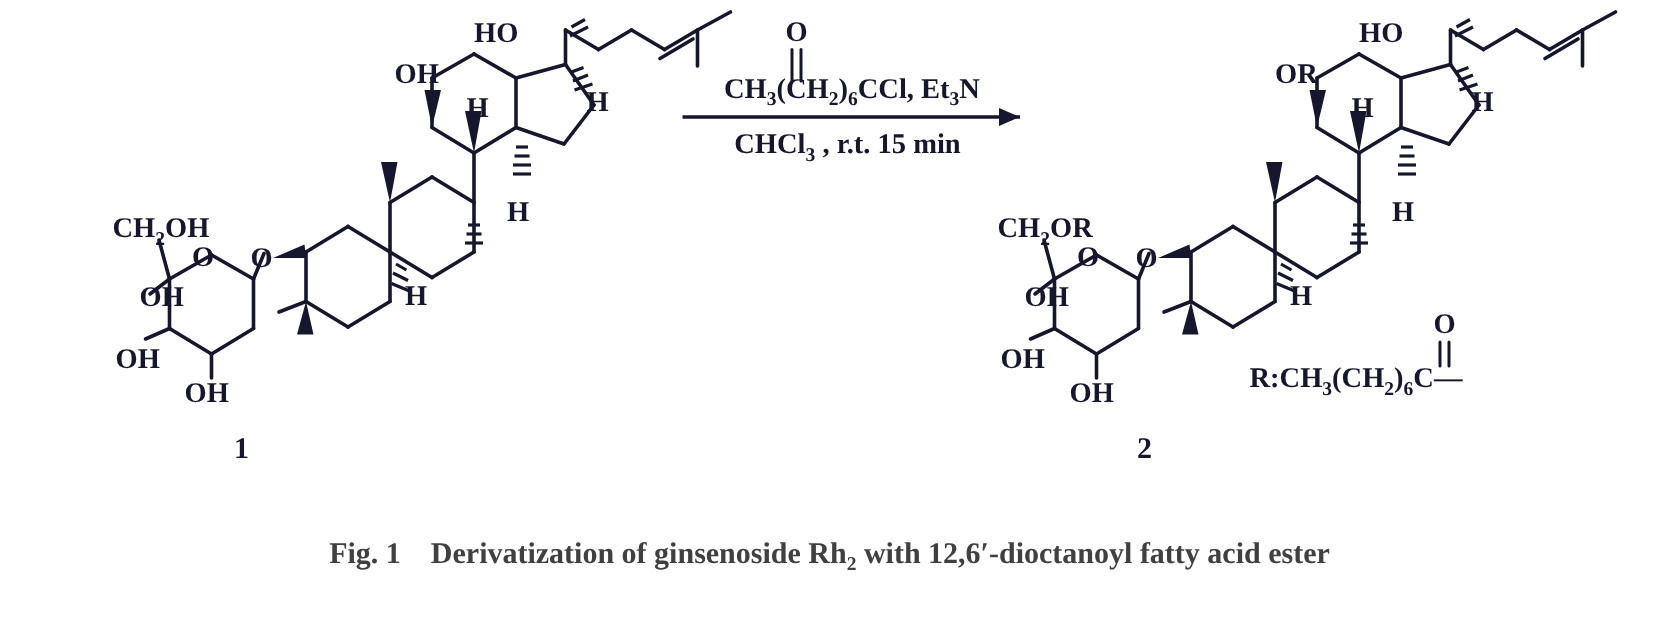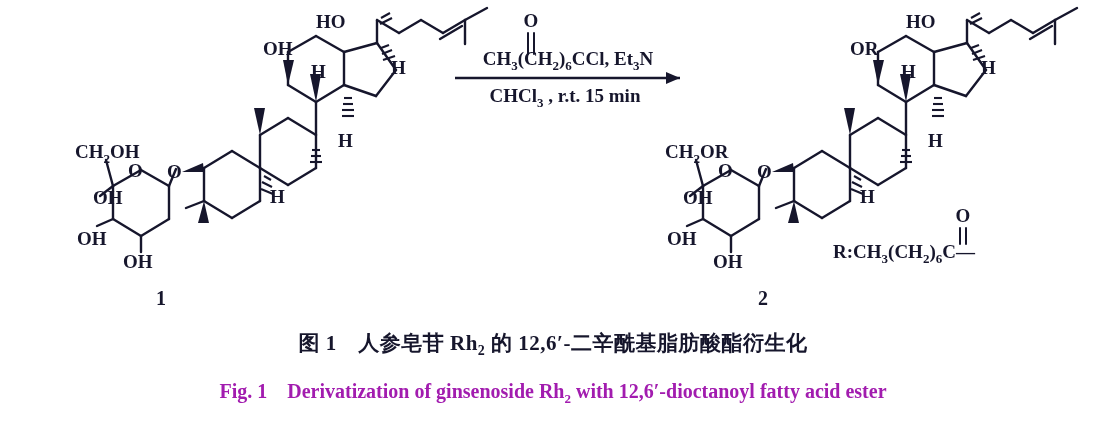--- a/index.html
+++ b/index.html
@@ -47,23 +47,23 @@
     white-space: pre;
   }
   .caption-cn .sub {
     font-size: 14px;
     vertical-align: sub;
   }
   .caption-en {
     font-family: "Liberation Serif", "DejaVu Serif", serif;
     font-size: 20px;
     font-weight: bold;
-    color: #a21caf;
+    color: #404040;
     line-height: 30px;
-    margin-top: 10px;
+    margin-top: 26px;
     white-space: pre;
   }
   .caption-en .sub {
     font-size: 13px;
     vertical-align: sub;
   }
   text {
     font-family: "Liberation Serif", "DejaVu Serif", serif;
     fill: #16162c;
   }
@@ -383,17 +383,16 @@
         <path class="bond-thin" d="M966,228 L966,244"></path>
         <text class="cond" x="833" y="258">
           <tspan>R:CH</tspan><tspan class="cond-sub" dy="5">3</tspan><tspan dy="-5">(CH</tspan><tspan class="cond-sub" dy="5">2</tspan><tspan dy="-5">)</tspan><tspan class="cond-sub" dy="5">6</tspan><tspan dy="-5">C</tspan><tspan>—</tspan>
         </text>
       </g>
 
     </svg>
   </div>
 
   <div class="caption-block">
-    <div class="caption-cn"><span>图 1 人参皂苷 Rh</span><span class="sub">2</span><span> 的 12,6′-二辛酰基脂肪酸酯衍生化</span></div>
     <div class="caption-en"><span>Fig. 1 Derivatization of ginsenoside Rh</span><span class="sub">2</span><span> with 12,6′-dioctanoyl fatty acid ester</span></div>
   </div>
 
 </div>
 
 </body></html>

